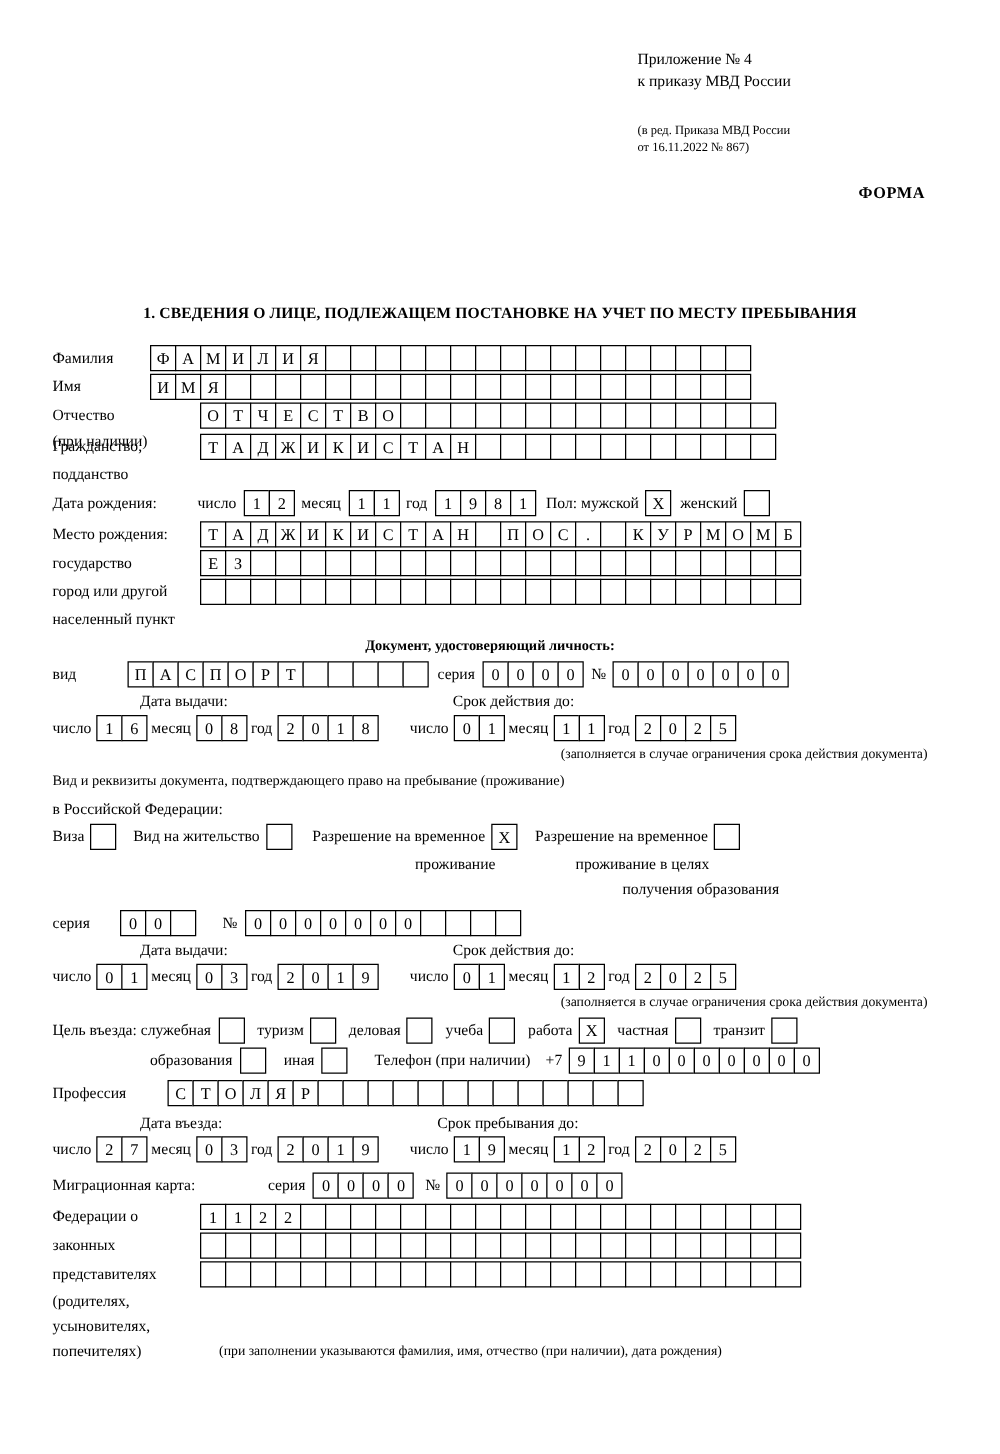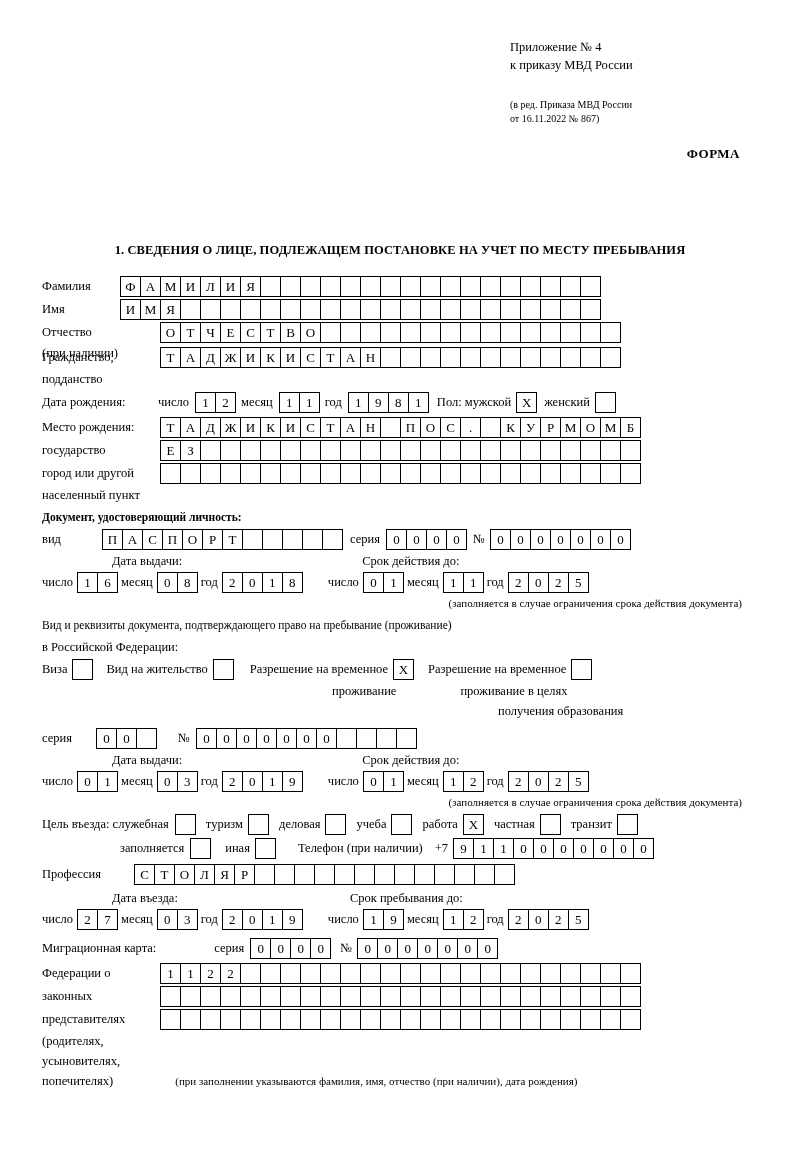--- a/index.html
+++ b/index.html
@@ -329,21 +329,21 @@
           <span class="c"></span>
           <span class="c"></span>
           <span class="c"></span>
           <span class="c"></span>
         </span>
     </div>
     <div class="row" style="min-height:18px">
       <span class="lbl">населенный пункт</span>
     </div>
 
-    <div class="row center" style="justify-content:flex-start;margin-top:2px">
+    <div class="row center" style="justify-content:center;margin-top:2px">
       <span class="bold" style="font-size:11.5px">Документ, удостоверяющий личность:</span>
     </div>
 
     <div class="row">
       <span class="lbl" style="width:60px">вид</span>
       <span class="cells" id="doc-type">
           <span class="c">П</span>
           <span class="c">А</span>
           <span class="c">С</span>
           <span class="c">П</span>
@@ -526,21 +526,21 @@
       <span class="box"></span>
       <span class="lbl" style="margin:0 5px 0 10px">работа</span>
       <span class="box">X</span>
       <span class="lbl" style="margin:0 5px 0 10px">частная</span>
       <span class="box"></span>
       <span class="lbl" style="margin:0 5px 0 10px">транзит</span>
       <span class="box"></span>
     </div>
 
     <div class="row" style="margin-top:3px">
-      <span class="lbl" style="margin-left:78px;margin-right:6px">заполняется</span>
+      <span class="lbl" style="margin-left:78px;margin-right:6px">образования</span>
       <span class="box"></span>
       <span class="lbl" style="margin:0 5px 0 14px">иная</span>
       <span class="box"></span>
       <span class="lbl" style="margin:0 6px 0 22px">Телефон (при наличии)</span>
       <span class="lbl" style="margin:0 5px 0 6px">+7</span>
       <span class="cells" id="phone-cells">
           <span class="c">9</span>
           <span class="c">1</span>
           <span class="c">1</span>
           <span class="c">0</span>

